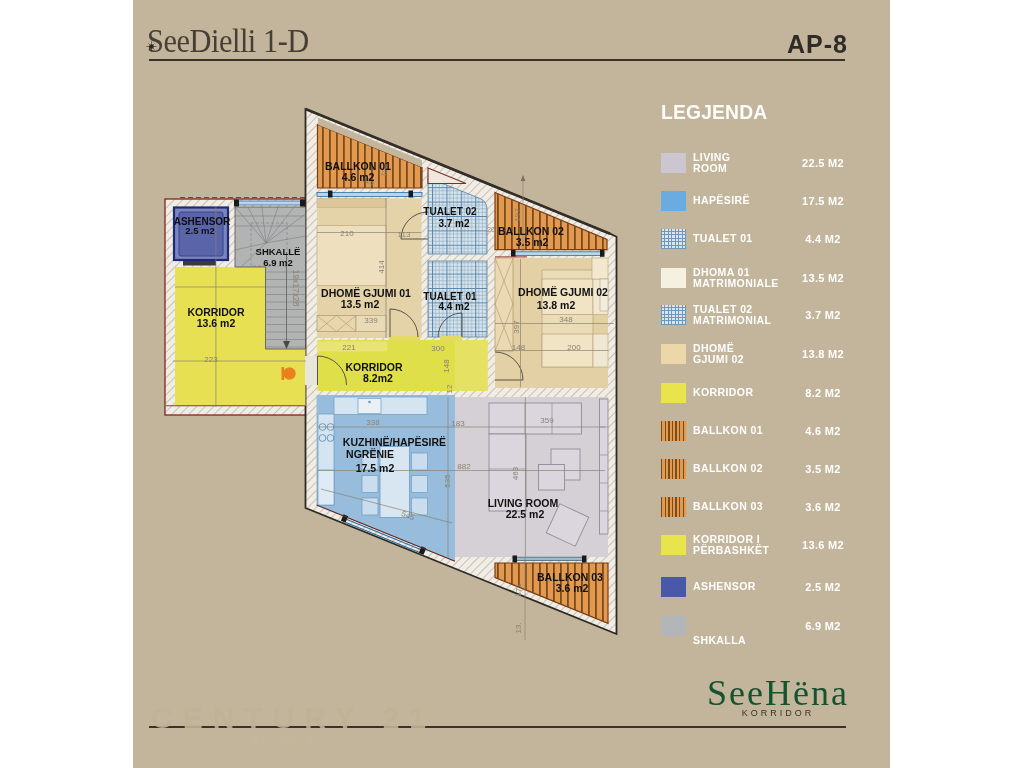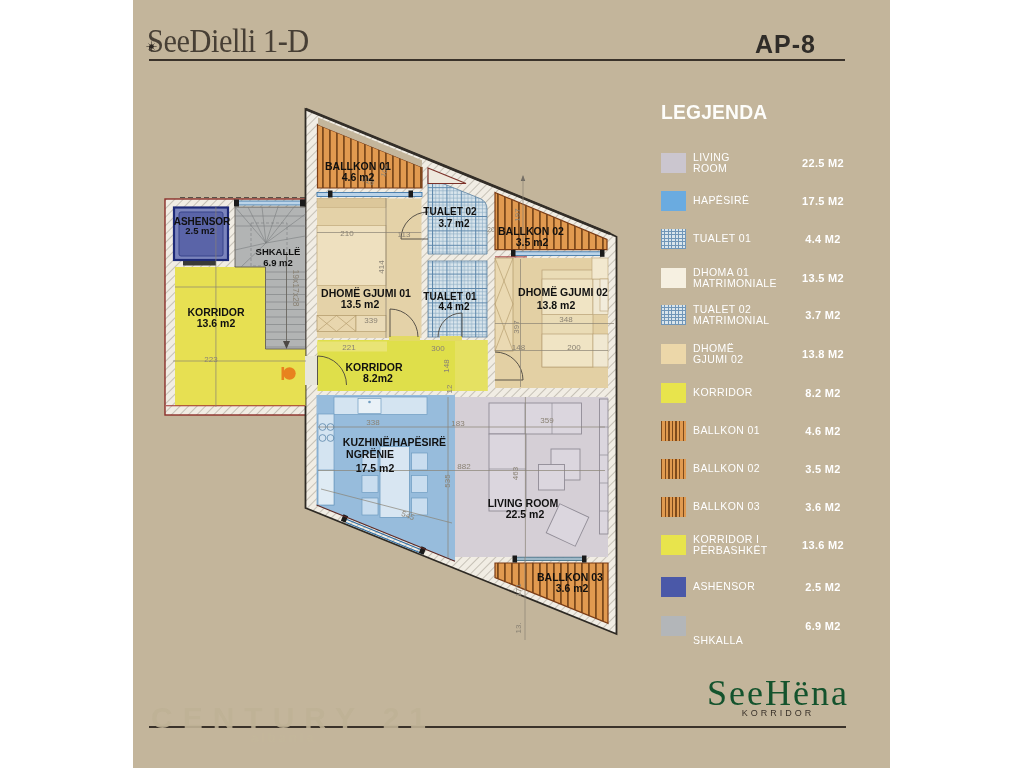--- a/index.html
+++ b/index.html
@@ -2,27 +2,27 @@
 <html><head>
 <meta charset="utf-8">
 <style>
 html,body{margin:0;padding:0;}
 body{width:1024px;height:768px;background:#fff;font-family:"Liberation Sans",sans-serif;}
 #stage{position:relative;width:944px;height:768px;overflow:hidden;background:#fff;}
 #page{position:absolute;left:133px;top:0;width:757px;height:768px;background:#c3b59b;}
 .abs{position:absolute;}
 
 #logo1{left:14px;top:23px;font-family:"Liberation Serif",serif;font-size:33px;color:#473f35;letter-spacing:-0.5px;transform:scaleX(0.92);transform-origin:left top;}
-#ap8{left:608px;top:30px;width:75px;text-align:right;font-size:25px;font-weight:bold;color:#2f2c28;letter-spacing:1px;}
+#ap8{left:640px;top:30px;width:75px;text-align:right;font-size:25px;font-weight:bold;color:#2f2c28;letter-spacing:1px;}
 #topline{left:16px;top:59px;width:696px;height:2px;background:#3a322a;}
 #botline{left:16px;top:726px;width:697px;height:2px;background:#3a322a;}
 
 #legtitle{left:528px;top:100px;font-size:20.5px;font-weight:bold;color:#fdfdfa;letter-spacing:0.2px;transform:scaleX(0.94);transform-origin:left top;}
 .sw{left:528px;width:25px;height:20px;}
-.ll{left:560px;width:118px;font-size:10.5px;font-weight:normal;color:#fff;letter-spacing:0.4px;line-height:11.5px;display:flex;align-items:center;height:20px;}
+.ll{left:560px;width:118px;font-size:10.5px;font-weight:bold;color:#fff;letter-spacing:0.4px;line-height:11.5px;display:flex;align-items:center;height:20px;}
 .lv{left:655px;width:70px;text-align:center;font-size:11px;font-weight:bold;color:#fff;height:20px;display:flex;align-items:center;justify-content:center;letter-spacing:0.3px;}
 .sw-stripe{background:repeating-linear-gradient(90deg,#7d4a1c 0 1.4px,#e09a50 1.4px 3.6px);}
 .sw-cross{background:
  repeating-linear-gradient(0deg,#7096b8 0 1px,rgba(0,0,0,0) 1px 3.5px),
  repeating-linear-gradient(90deg,#7096b8 0 1px,#d9e5ec 1px 3.5px);}
 
 #wm1{left:18px;top:701px;font-size:30px;font-weight:bold;color:#bfb296;letter-spacing:10px;opacity:0.9;}
 #wm2{left:118px;top:730px;font-size:13px;font-weight:bold;color:#c4b79b;letter-spacing:3px;opacity:0.95;}
 #logo2{left:570px;top:672px;width:150px;text-align:center;font-family:"Liberation Serif",serif;font-size:36px;color:#14532d;letter-spacing:2px;}
 #logo2b{left:570px;top:708px;width:150px;text-align:center;font-size:9px;color:#3a322a;letter-spacing:3px;}

